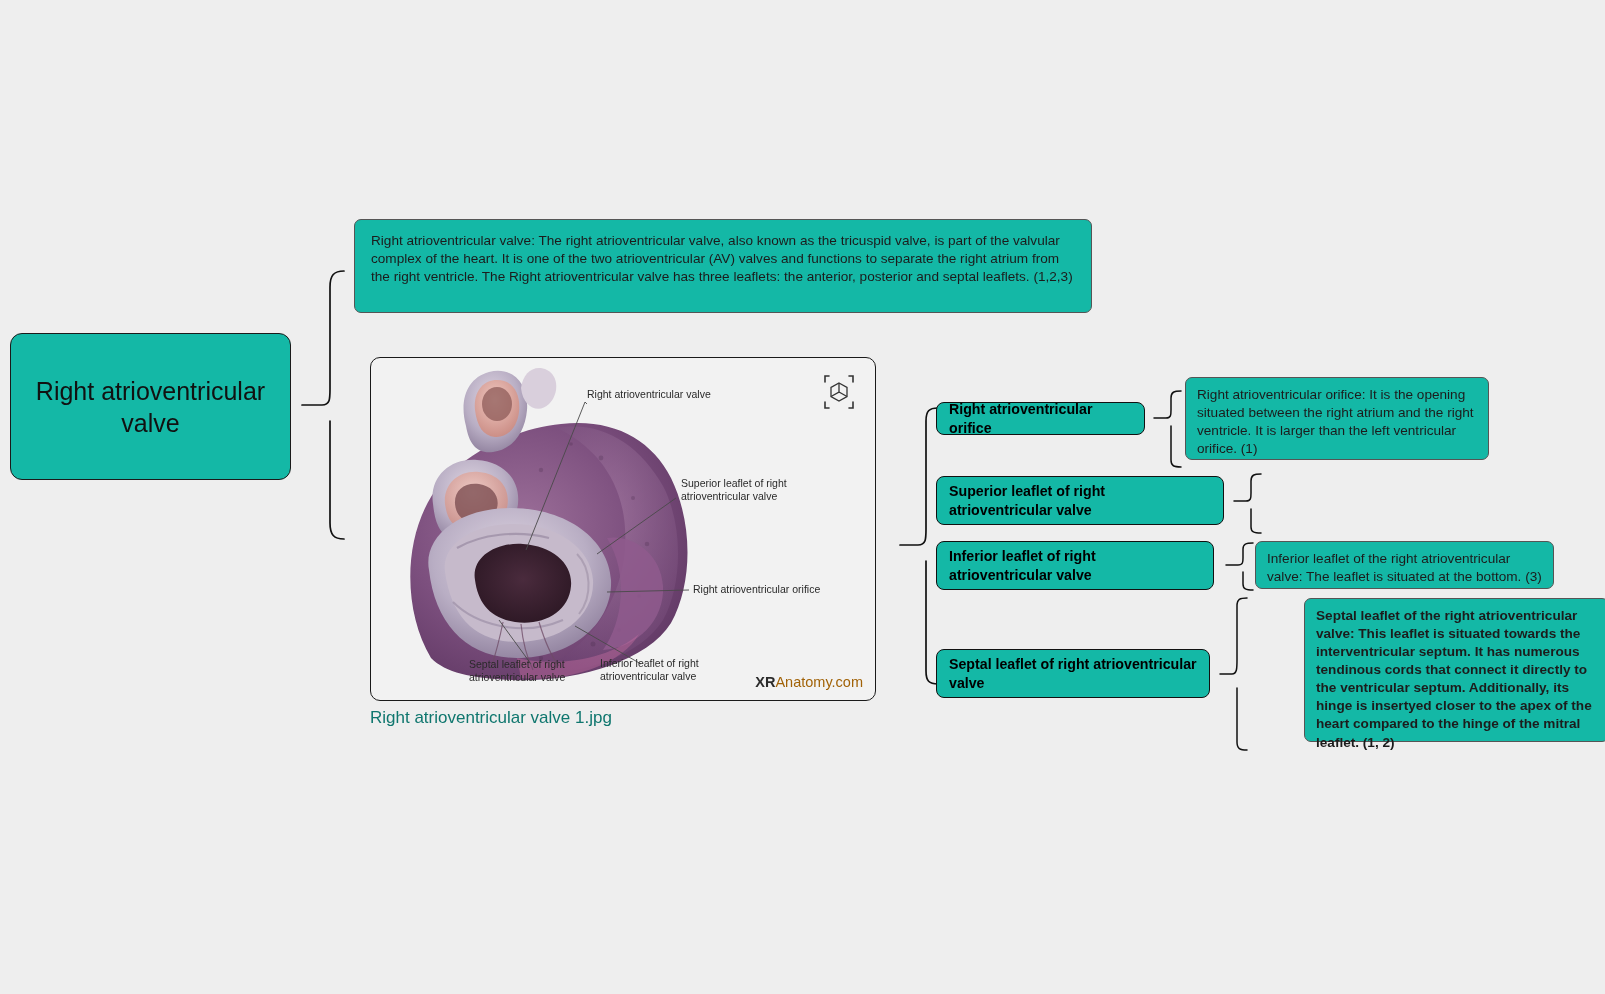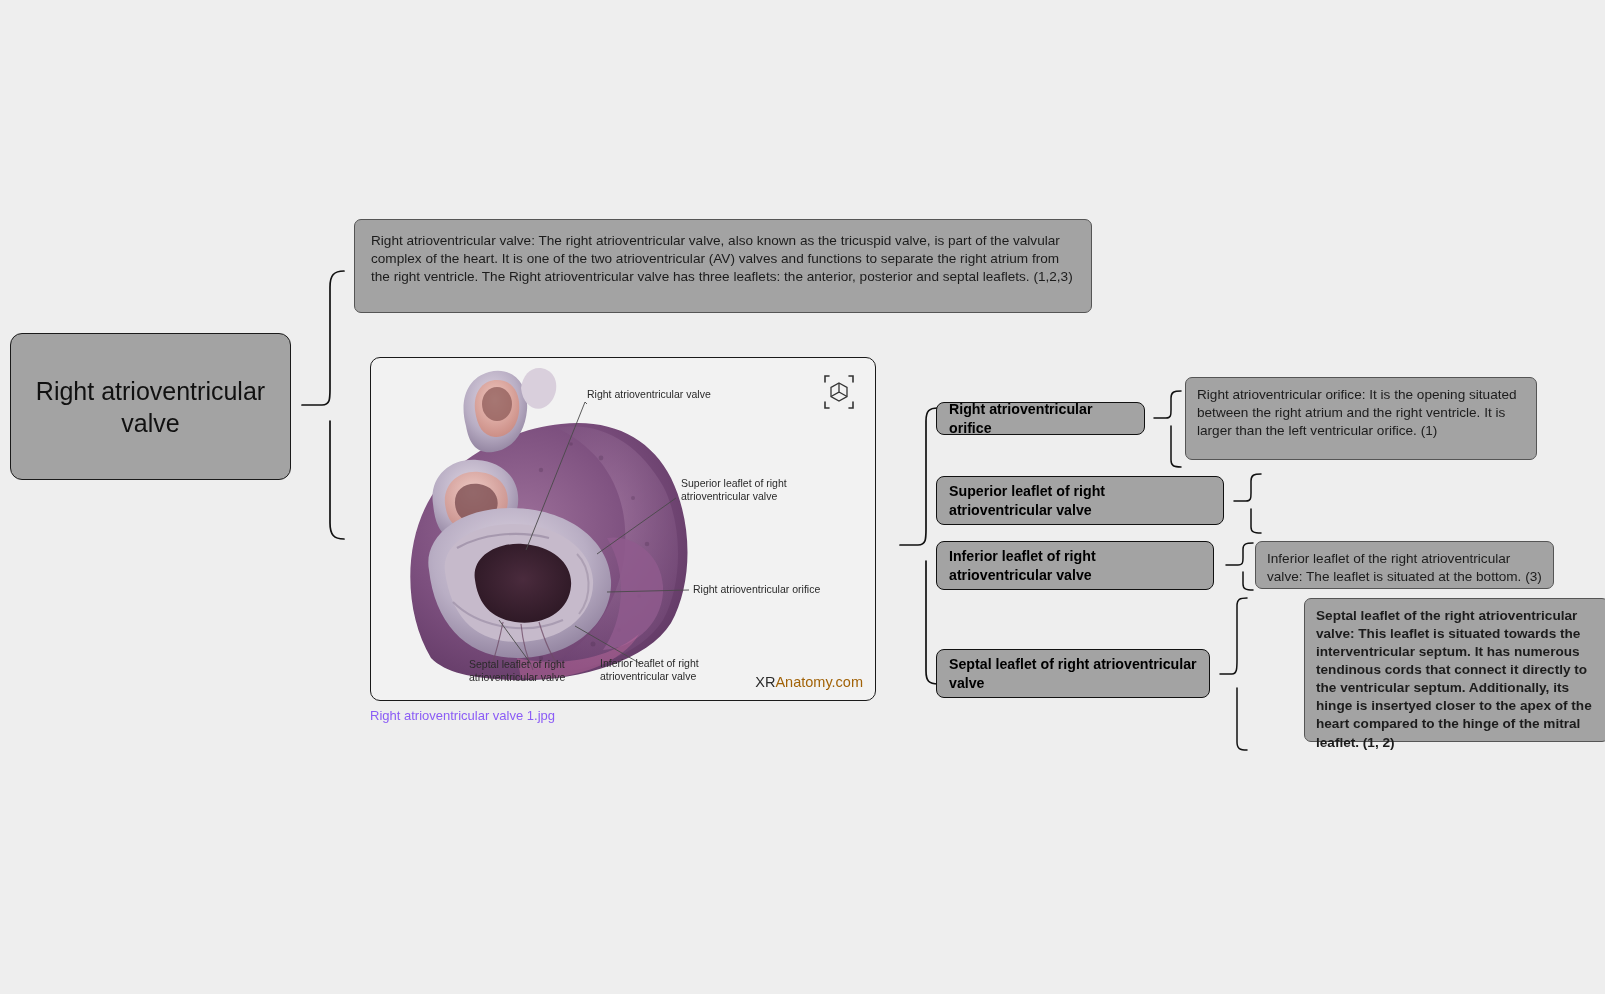--- a/index.html
+++ b/index.html
@@ -16,21 +16,21 @@
   }
 
   .canvas {
     position: absolute;
     inset: 0;
   }
 
   
   .node {
     position: absolute;
-    background: #a3a3a3;
+    background: #14b8a6;
     border: 1.6px solid #1a1a1a;
     border-radius: 10px;
     box-sizing: border-box;
   }
 
   
   #root-node {
     left: 10px;
     top: 333px;
     width: 281px;
@@ -82,30 +82,30 @@
     position: absolute;
     left: 370px; top: 357px;
     width: 506px; height: 344px;
     background: #f2f2f2;
     overflow: hidden;
   }
 
   #image-caption {
     position: absolute;
     left: 370px; top: 708px;
-    font-size: 13px;
-    color: #8b5cf6;
+    font-size: 17px;
+    color: #0f766e;
   }
 
   #orifice-label   { left: 936px; top: 402px; width: 209px; height: 33px; }
   #superior-label  { left: 936px; top: 476px; width: 288px; height: 49px; }
   #inferior-label  { left: 936px; top: 541px; width: 278px; height: 49px; }
   #septal-label    { left: 936px; top: 649px; width: 274px; height: 49px; }
 
-  #orifice-desc    { left: 1185px; top: 377px; width: 352px; height: 83px; }
+  #orifice-desc    { left: 1185px; top: 377px; width: 304px; height: 83px; }
   #superior-desc   { left: 1264px; top: 470px; width: 290px; height: 61px; }
   #inferior-desc   { left: 1255px; top: 541px; width: 299px; height: 48px; }
   #septal-desc     { left: 1304px; top: 598px; width: 305px; height: 144px; font-weight: bold; }
 
   
   .brace {
     position: absolute;
     pointer-events: none;
   }
   .brace svg { display: block; overflow: visible; }
@@ -124,21 +124,21 @@
     font-family: "Liberation Sans", sans-serif;
   }
 
   #wm {
     position: absolute;
     right: 12px;
     bottom: 10px;
     font-size: 14.5px;
     color: #2b2b2b;
   }
-  #wm b { font-weight: normal; }
+  #wm b { font-weight: bold; }
   #wm span.light { color: #a16207; }
 
   #ar-icon {
     position: absolute;
     right: 18px;
     top: 14px;
     width: 36px;
     height: 40px;
   }
 </style>

